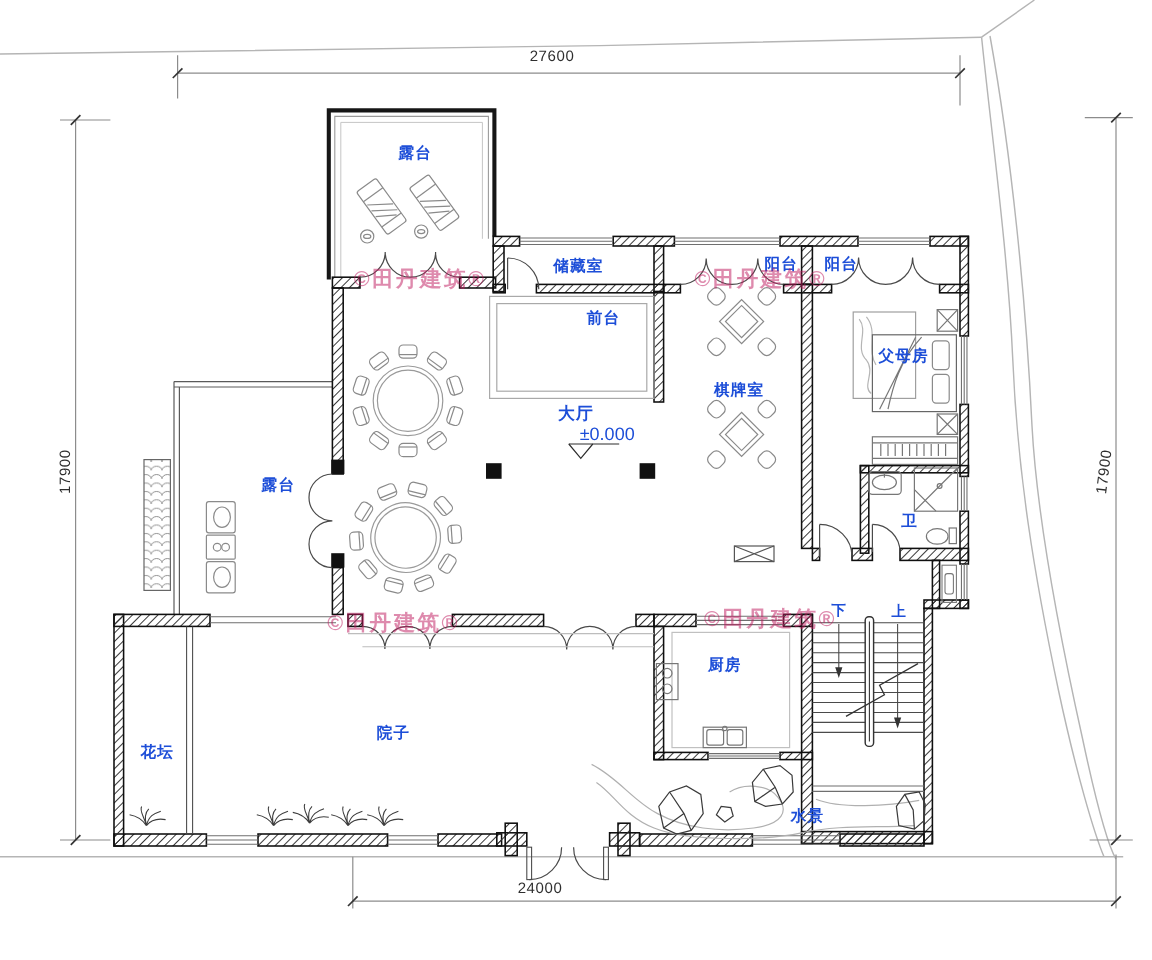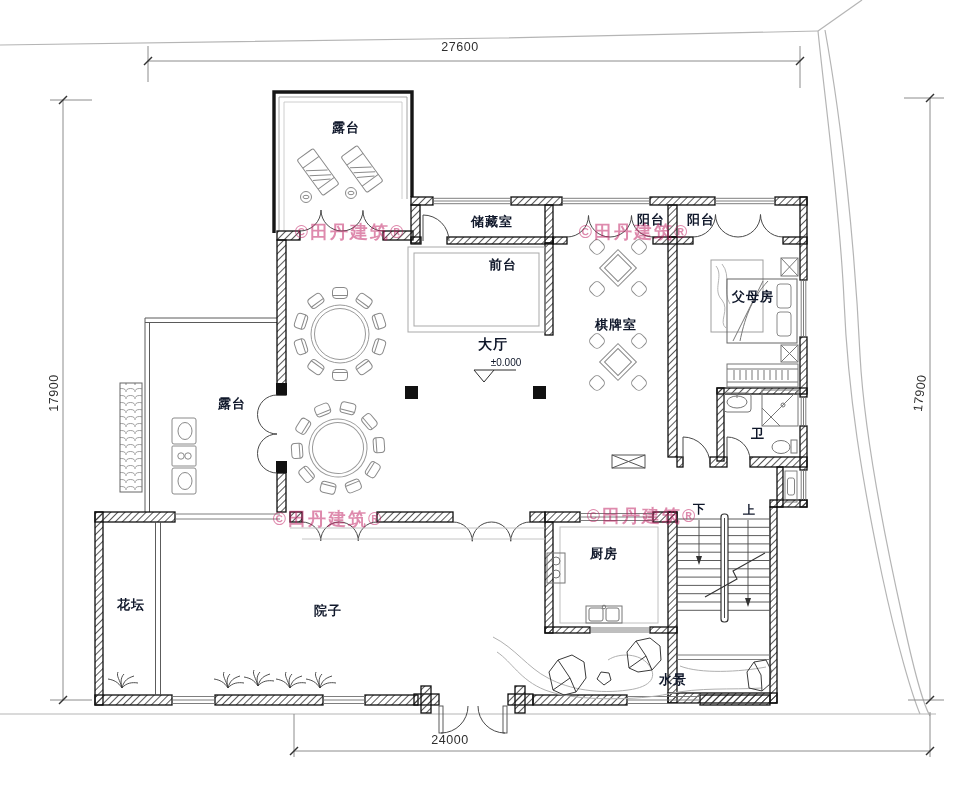--- a/index.html
+++ b/index.html
@@ -1,23 +1,23 @@
 <!DOCTYPE html>
 <html><head>
 <meta charset="utf-8">
 <style>
   html,body{margin:0;padding:0;background:#fff;}
   .canvas{position:relative;width:960px;height:800px;background:#ffffff;overflow:hidden;
           font-family:"Liberation Sans","DejaVu Sans",sans-serif;}
   svg{position:absolute;left:0;top:0;}
-  .lbl{position:absolute;transform:translate(-50%,-50%);white-space:nowrap;color:#0f172a;
+  .lbl{position:absolute;transform:translate(-50%,-50%);white-space:nowrap;color:#1d4ed8;
        font-size:13px;font-weight:600;letter-spacing:1px;text-align:center;}
   .lbl.big{font-size:14px;}
   .lbl.small{font-size:12px;letter-spacing:0;}
-  .lbl.level{font-size:10px;font-weight:500;letter-spacing:0;}
+  .lbl.level{font-size:15px;font-weight:500;letter-spacing:0;}
   .dim{position:absolute;transform:translate(-50%,-50%);color:#2e2e2e;font-size:12.5px;
        font-weight:400;letter-spacing:0.5px;white-space:nowrap;}
   .dim.vl{transform:translate(-50%,-50%) rotate(-90deg);}
   .dim.vr{transform:translate(-50%,-50%) rotate(-83deg);}
   .wm{position:absolute;transform:translate(-50%,-50%);color:#be185d;opacity:.5;font-size:18px;
       font-weight:700;letter-spacing:2px;white-space:nowrap;}
 </style>
 </head>
 <body>
 
@@ -343,34 +343,34 @@
   <g>
     <use href="#plant" transform="translate(122,688)"></use>
     <use href="#plant" transform="translate(228,688)"></use>
     <use href="#plant" transform="translate(258,686)"></use>
     <use href="#plant" transform="translate(290,688)"></use>
     <use href="#plant" transform="translate(320,688)"></use>
   </g>
 </svg>
 
 <div class="lbl" style="left:346px;top:128px">露台</div>
-<div class="lbl" style="left:492px;top:222px">储藏室</div>
+<div class="lbl" style="left:482px;top:222px">储藏室</div>
 <div class="lbl" style="left:503px;top:265px">前台</div>
 <div class="lbl" style="left:651px;top:220px">阳台</div>
 <div class="lbl" style="left:701px;top:220px">阳台</div>
 <div class="lbl" style="left:616px;top:325px">棋牌室</div>
 <div class="lbl" style="left:753px;top:297px">父母房</div>
-<div class="lbl big" style="left:493px;top:345px">大厅</div>
+<div class="lbl big" style="left:480px;top:345px">大厅</div>
 <div class="lbl level" style="left:506px;top:362px">±0.000</div>
 <div class="lbl" style="left:232px;top:404px">露台</div>
 <div class="lbl" style="left:758px;top:434px">卫</div>
 <div class="lbl" style="left:604px;top:554px">厨房</div>
 <div class="lbl small" style="left:699px;top:509px">下</div>
 <div class="lbl small" style="left:749px;top:510px">上</div>
-<div class="lbl" style="left:131px;top:605px">花坛</div>
+<div class="lbl" style="left:131px;top:627px">花坛</div>
 <div class="lbl" style="left:328px;top:611px">院子</div>
 <div class="lbl" style="left:673px;top:680px">水景</div>
 
 <div class="dim" style="left:460px;top:47px">27600</div>
 <div class="dim" style="left:450px;top:740px">24000</div>
 <div class="dim vl" style="left:54px;top:393px">17900</div>
 <div class="dim vr" style="left:920px;top:393px">17900</div>
 
 <div class="wm" style="left:350px;top:232px">©田丹建筑®</div>
 <div class="wm" style="left:634px;top:232px">©田丹建筑®</div>

